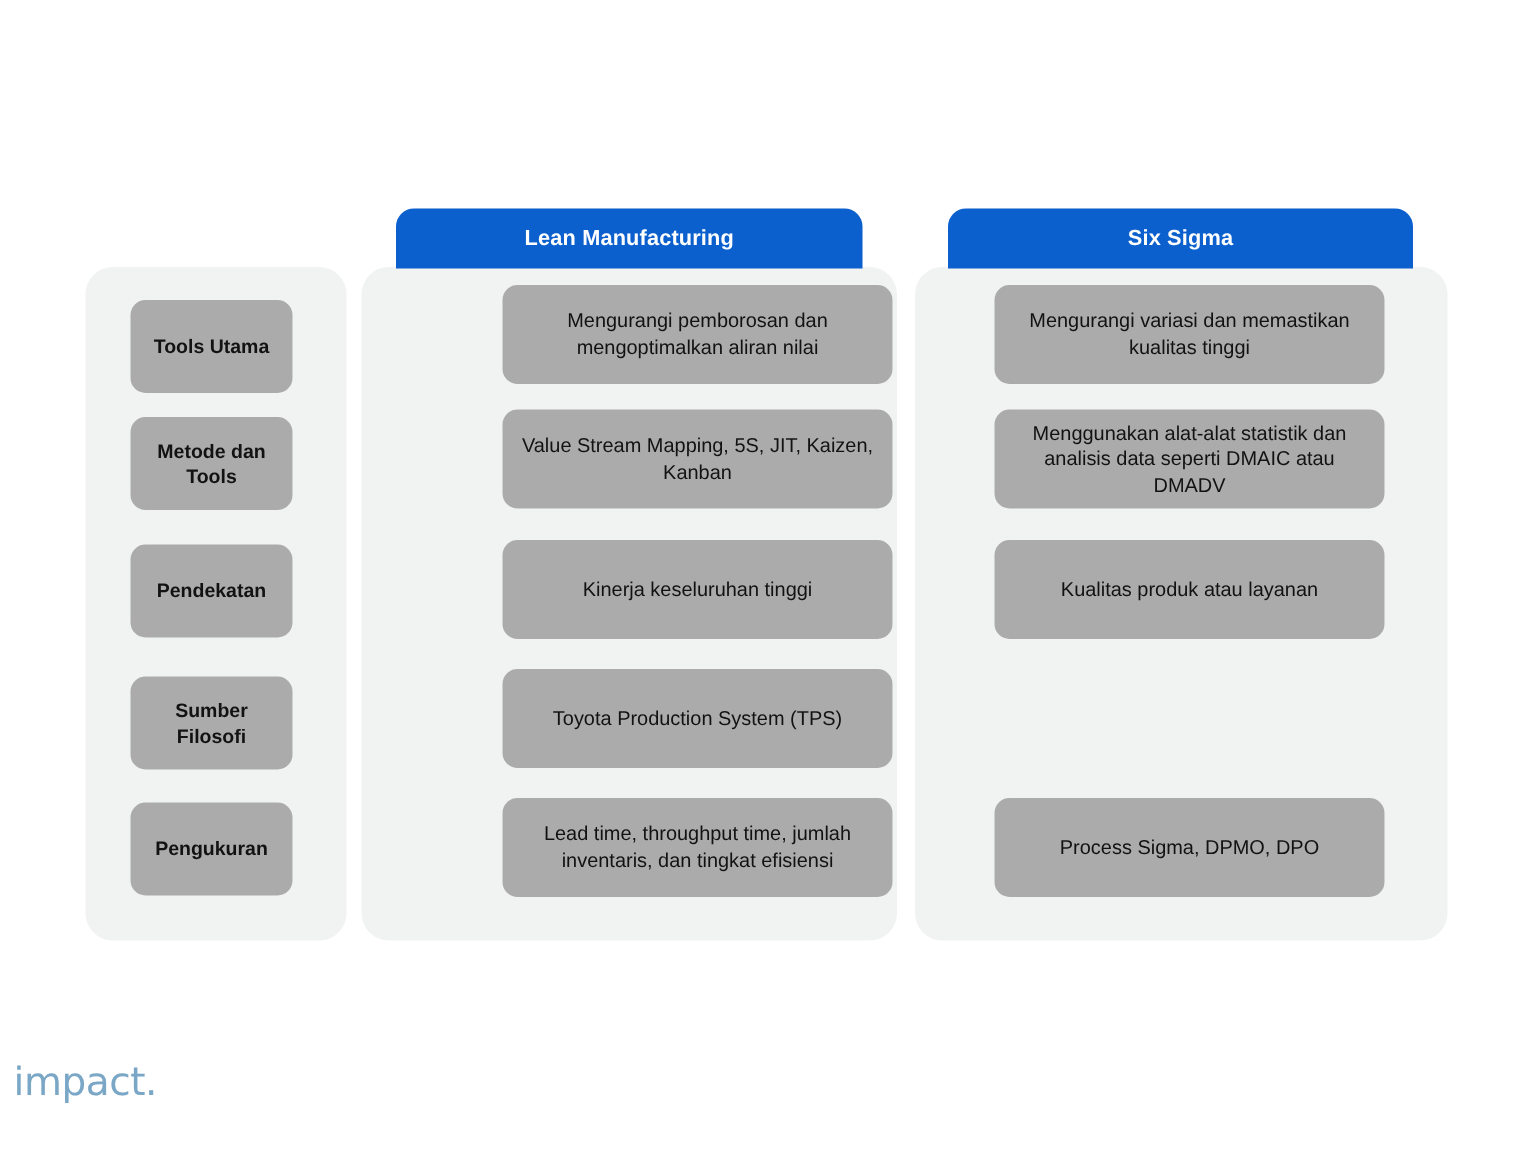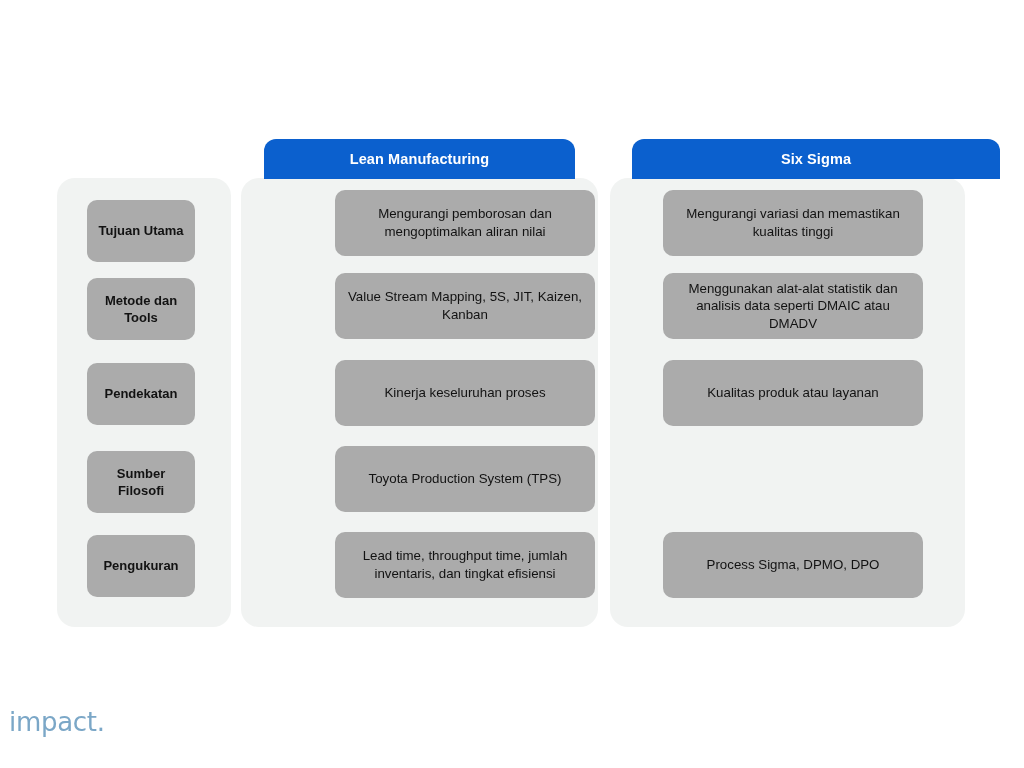--- a/index.html
+++ b/index.html
@@ -71,21 +71,21 @@
 
   .col-header-0 {
     left: 264px;
     top: 139px;
     width: 311px;
   }
 
   .col-header-1 {
     left: 632px;
     top: 139px;
-    width: 368px;
+    width: 310px;
   }
 
   
   .cell {
     position: absolute;
     background: #ababab;
     border-radius: 10px;
     box-sizing: border-box;
     display: flex;
     align-items: center;
@@ -133,29 +133,29 @@
 <div id="slide">
 
   <div class="panel panel-sidebar"></div>
 
   <div class="panel panel-col-0"></div>
   <div class="panel panel-col-1"></div>
 
   <div class="col-header col-header-0">Lean Manufacturing</div>
   <div class="col-header col-header-1">Six Sigma</div>
 
-  <div class="cell cell-row-label" style="top:200px">Tujuan Utama</div>
+  <div class="cell cell-row-label" style="top:200px">Tools Utama</div>
   <div class="cell cell-row-label" style="top:278px">Metode dan Tools</div>
   <div class="cell cell-row-label" style="top:363px">Pendekatan</div>
   <div class="cell cell-row-label" style="top:451px">Sumber Filosofi</div>
   <div class="cell cell-row-label" style="top:535px">Pengukuran</div>
 
   <div class="cell cell-value col-0" style="top:190px">Mengurangi pemborosan dan mengoptimalkan aliran nilai</div>
   <div class="cell cell-value col-0" style="top:273px">Value Stream Mapping, 5S, JIT, Kaizen, Kanban</div>
-  <div class="cell cell-value col-0" style="top:360px">Kinerja keseluruhan proses</div>
+  <div class="cell cell-value col-0" style="top:360px">Kinerja keseluruhan tinggi</div>
   <div class="cell cell-value col-0" style="top:446px">Toyota Production System (TPS)</div>
   <div class="cell cell-value col-0" style="top:532px">Lead time, throughput time, jumlah inventaris, dan tingkat efisiensi</div>
 
   <div class="cell cell-value col-1" style="top:190px">Mengurangi variasi dan memastikan kualitas tinggi</div>
   <div class="cell cell-value col-1" style="top:273px">Menggunakan alat-alat statistik dan analisis data seperti DMAIC atau DMADV</div>
   <div class="cell cell-value col-1" style="top:360px">Kualitas produk atau layanan</div>
   <div class="cell cell-value col-1" style="top:532px">Process Sigma, DPMO, DPO</div>
 
   <div class="brand">impact.</div>
 

